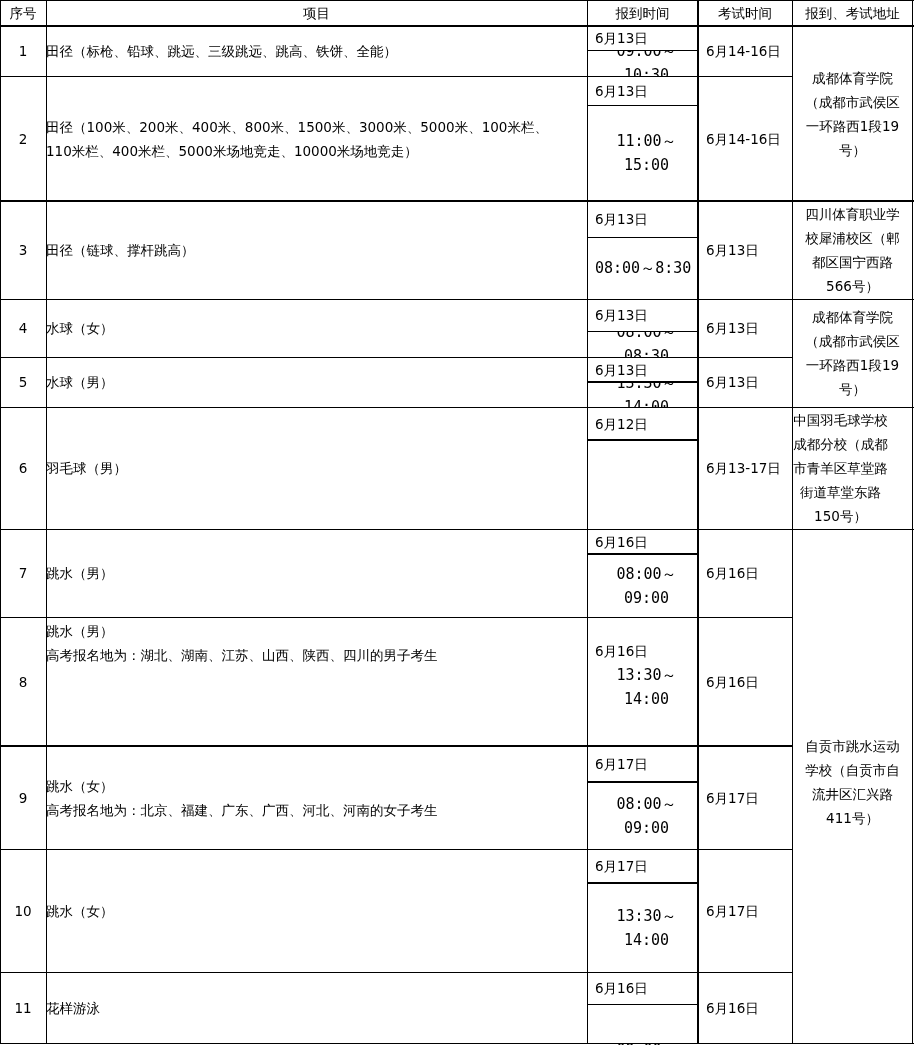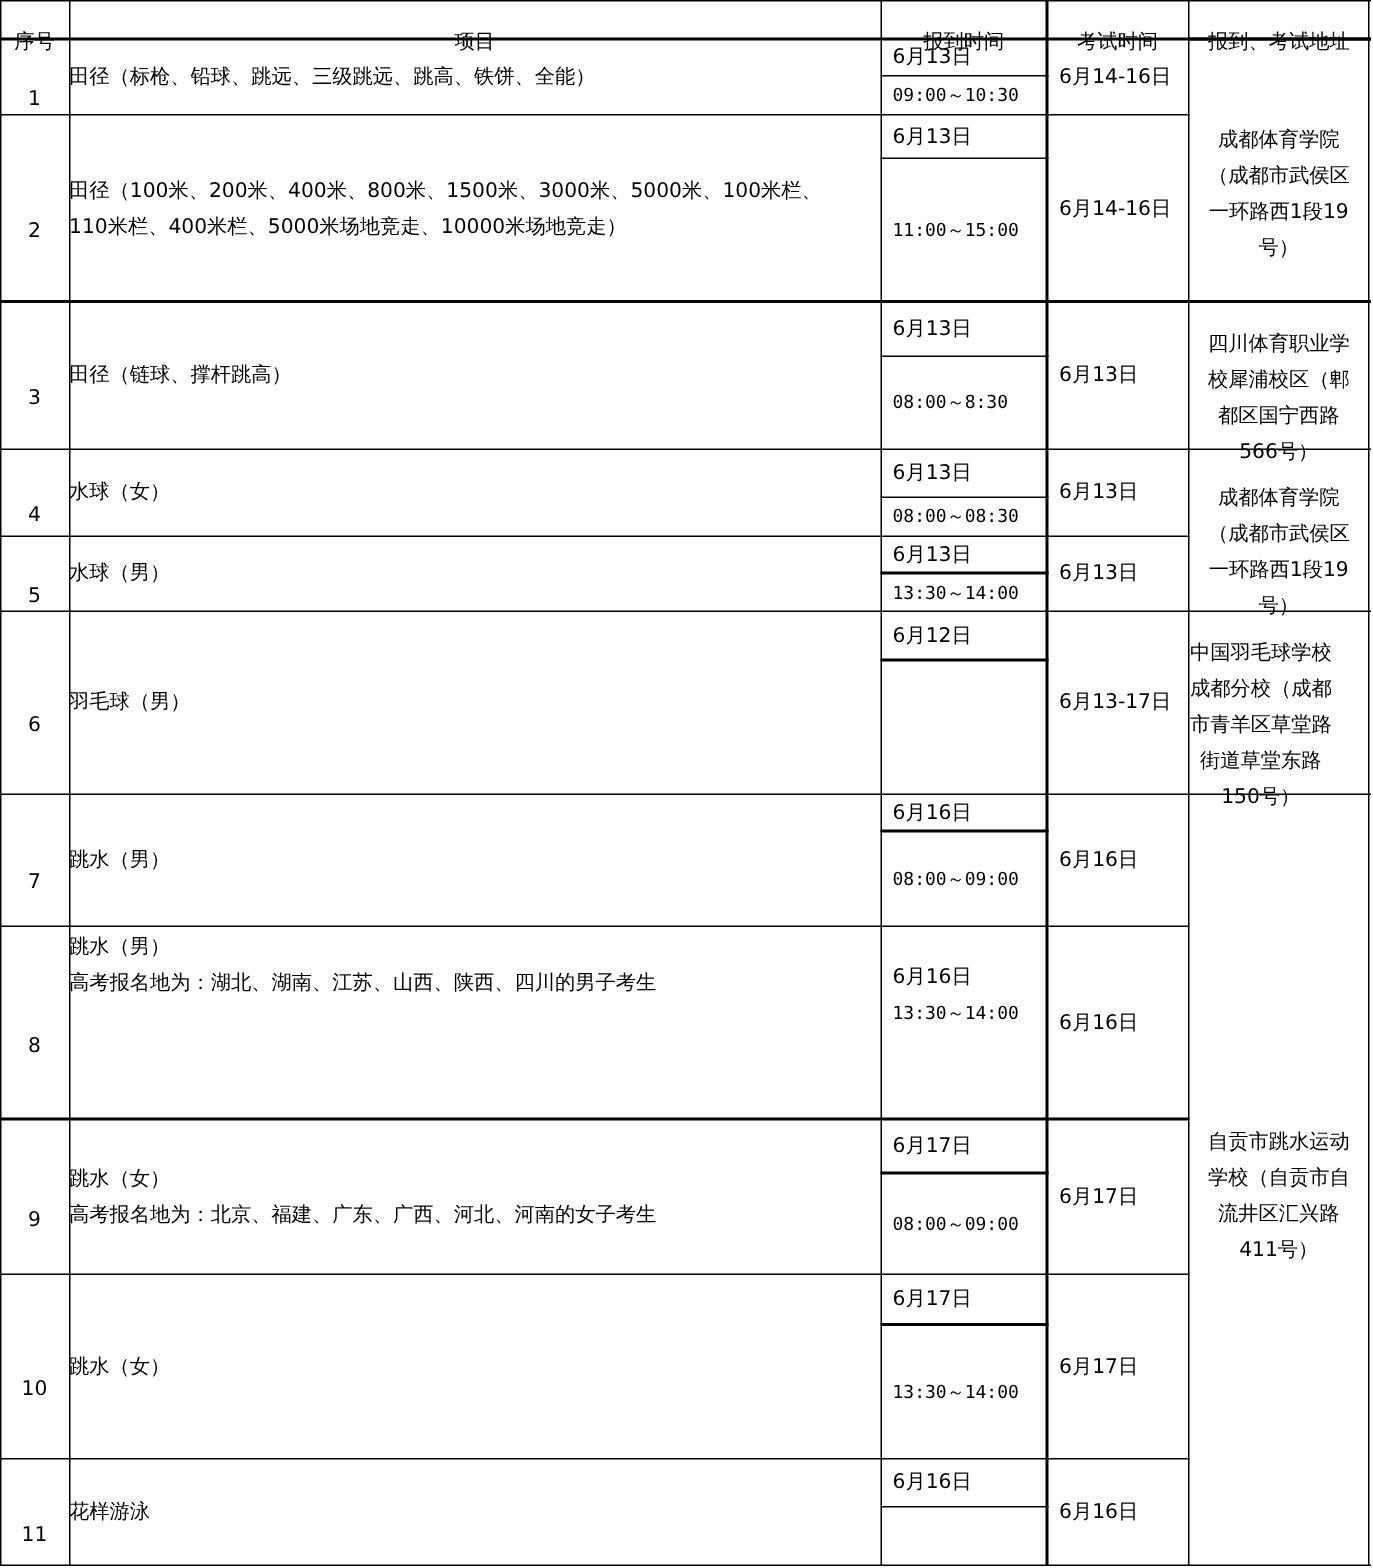--- a/index.html
+++ b/index.html
@@ -1,27 +1,27 @@
 <!DOCTYPE html>
 <html><head>
 <meta charset="utf-8">
 <style>
   html, body { margin: 0; padding: 0; background: #ffffff; }
   body { width: 915px; height: 1045px; position: relative; overflow: hidden;
          font-family: "DejaVu Sans", "Liberation Sans", sans-serif; color: #000; }
   #sheet { position: absolute; left: 0; top: 0; width: 915px; height: 1045px; }
   .cell { position: absolute; box-sizing: border-box; font-size: 13.5px; line-height: 24px;
           display: flex; overflow: hidden; }
-  .center { justify-content: center; align-items: center; text-align: center; margin-top: 15px; }
+  .center { justify-content: center; align-items: center; text-align: center; }
   .left { justify-content: flex-start; align-items: center; text-align: left; padding-left: 0; }
   .left.top { align-items: flex-start; }
   .hl { position: absolute; background: #000; }
   .vl { position: absolute; background: #000; }
   .ml { display: block; }
-  .mono { font-family: "DejaVu Sans Mono", "Liberation Mono", monospace; font-size: 12px; text-align: center; }
+  .mono { font-family: "DejaVu Sans Mono", "Liberation Mono", monospace; font-size: 15px; text-align: center; }
 </style>
 </head>
 <body>
 
 <div id="sheet">
     <div class="cell center" style="left: 0px; top: 0px; width: 46px; height: 26px;">
       <span>序号</span>
     </div>
     <div class="cell center" style="left: 46px; top: 0px; width: 541px; height: 26px;">
       <span>项目</span>

